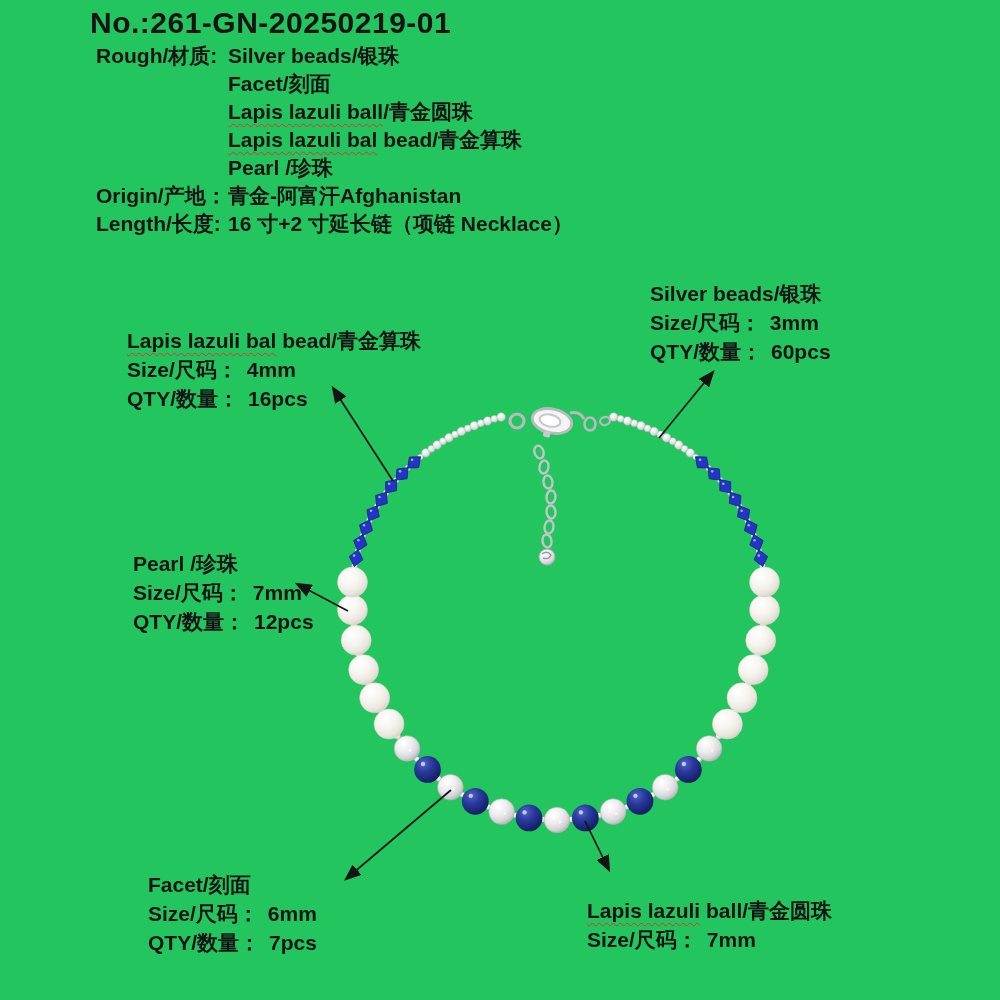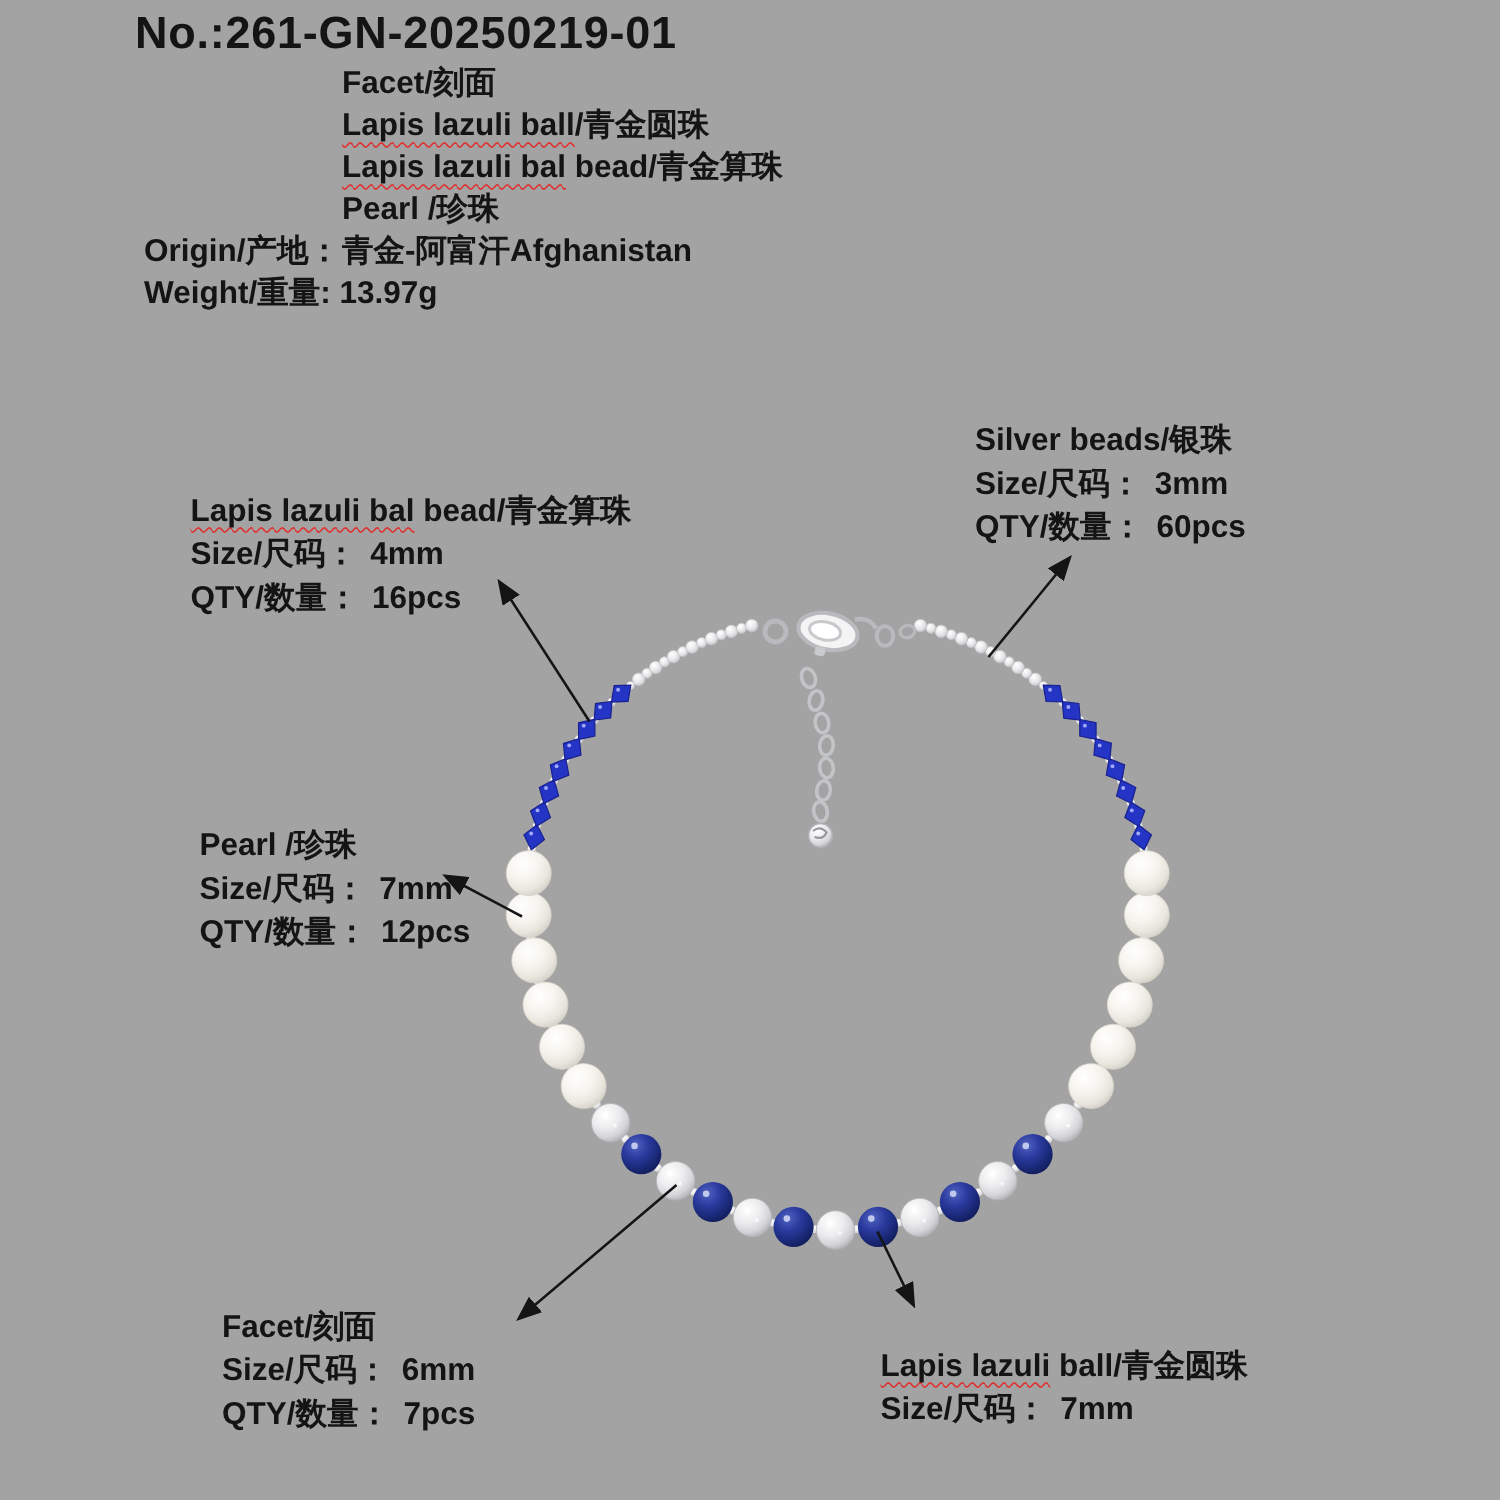--- a/index.html
+++ b/index.html
@@ -1,17 +1,17 @@
 <!DOCTYPE html>
 <html><head>
 <meta charset="utf-8">
 <style>
   html,body{margin:0;padding:0;background:#ffffff;}
   .sheet{
-    position:relative;width:1000px;height:1000px;overflow:hidden;background:#a3a3a3;
+    position:relative;width:1000px;height:1000px;overflow:hidden;background:#22c55e;
     font-family:"Liberation Sans","DejaVu Sans",sans-serif;
     font-weight:700;color:#141414;
   }
   .necklace-svg{position:absolute;left:0;top:0;width:1000px;height:1000px;}
   .title{position:absolute;left:90px;top:6px;font-size:30px;letter-spacing:0.5px;white-space:nowrap;}
   .specs{position:absolute;left:96px;top:42px;font-size:21px;line-height:28px;white-space:nowrap;}
   .specs .lbl{display:inline-block;min-width:132px;}
   .specs .ind{margin-left:132px;}
   .misspell{text-decoration:underline wavy #e03131;text-decoration-thickness:1px;text-underline-offset:4px;text-align:center;}
   .callout{position:absolute;font-size:21px;line-height:29px;white-space:nowrap;}
@@ -238,26 +238,27 @@
       <line x1="393" y1="481" x2="333" y2="388" marker-end="url(#ah)"></line>
       <line x1="348" y1="611" x2="297" y2="584" marker-end="url(#ah)"></line>
       <line x1="451" y1="790" x2="346" y2="879" marker-end="url(#ah)"></line>
       <line x1="585" y1="821" x2="609" y2="870" marker-end="url(#ah)"></line>
     </g>
   </svg>
 
   <div class="title">No.:261-GN-20250219-01</div>
 
   <div class="specs">
+    <div><span class="lbl">Rough/材质:</span><span>Silver beads/银珠</span></div>
     <div class="ind">Facet/刻面</div>
     <div class="ind"><span class="misspell">Lapis lazuli ball</span><span>/青金圆珠</span></div>
     <div class="ind"><span class="misspell">Lapis lazuli bal</span><span> bead/青金算珠</span></div>
     <div class="ind">Pearl /珍珠</div>
     <div><span class="lbl">Origin/产地：</span><span>青金-阿富汗Afghanistan</span></div>
-    <div><span>Weight/重量:</span> <span>13.97g</span></div>
+    <div><span class="lbl">Length/长度:</span><span>16 寸+2 寸延长链（项链 Necklace）</span></div>
   </div>
 
   <div class="callout" id="co-silver">
     <div>Silver beads/银珠</div>
     <div><span>Size/尺码：</span><span class="val">3mm</span></div>
     <div><span>QTY/数量：</span><span class="val">60pcs</span></div>
   </div>
 
   <div class="callout" id="co-balbead">
     <div><span class="misspell">Lapis lazuli bal</span><span> bead/青金算珠</span></div>

